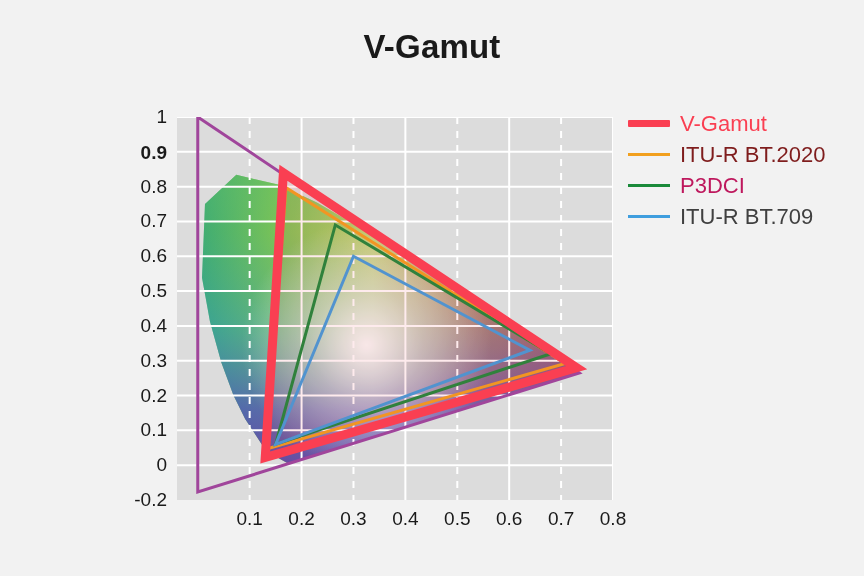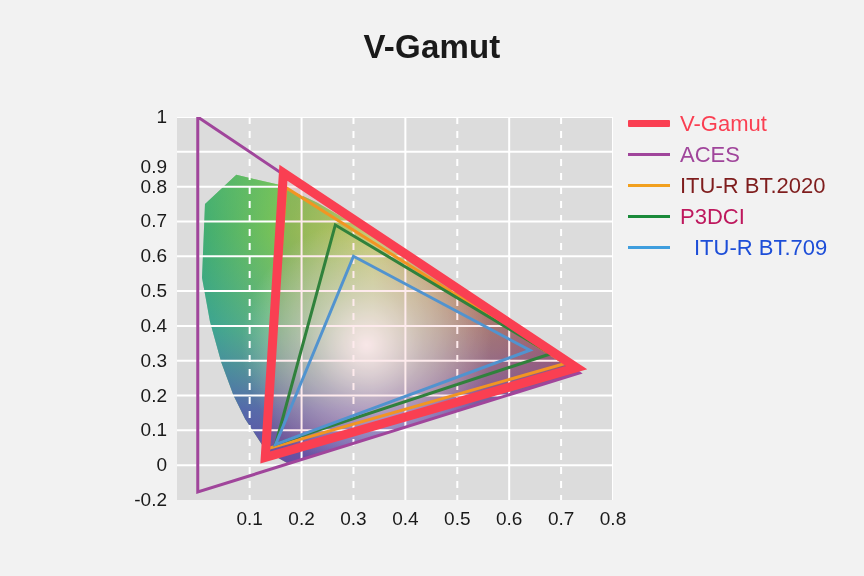--- a/index.html
+++ b/index.html
@@ -115,21 +115,21 @@
       <div class="ytick-label" style="top: 383px;">-0.2</div>
       <div class="ytick-label" style="top: 348.182px;">0</div>
       <div class="ytick-label" style="top: 313.364px;">0.1</div>
       <div class="ytick-label" style="top: 278.545px;">0.2</div>
       <div class="ytick-label" style="top: 243.727px;">0.3</div>
       <div class="ytick-label" style="top: 208.909px;">0.4</div>
       <div class="ytick-label" style="top: 174.091px;">0.5</div>
       <div class="ytick-label" style="top: 139.273px;">0.6</div>
       <div class="ytick-label" style="top: 104.455px;">0.7</div>
       <div class="ytick-label" style="top: 69.6364px;">0.8</div>
-      <div class="ytick-label" style="top: 50px;">0.9</div>
+      <div class="ytick-label" style="top: 36px; font-weight: bold;">0.9</div>
       <div class="ytick-label" style="top: 0px;">1</div>
     </div>
 
   <div class="plot-wrap">
     <div class="plot-bg"></div>
     <svg class="svg-layer" id="plot-svg" width="436" height="383" viewBox="0 0 436 383">
         <defs>
           <clipPath id="locus-clip">
             <polygon points="111.12809523809524,346.4409090909091 95.50476190476189,337.8408181818182 85.17571428571428,328.0569090909091 68.15095238095238,301.9780909090909 56.42047619047618,278.3017272727273 44.32666666666666,245.46818181818182 32.95952380952381,204.48718181818182 25.018095238095235,160.7207272727273 27.976666666666667,86.97581818181823 59.32714285714285,57.86781818181822 101.05857142857143,67.582090909091 139.93523809523808,85.54827272727277 177.30666666666662,107.13554545454548 214.4185714285714,130.74227272727276 251.27095238095234,155.0453636363637 286.77380952380946,178.75654545454546 319.3180952380952,200.48309090909092 346.2047619047619,218.4840909090909 366.34380952380945,231.8890909090909 379.68333333333334,240.83736363636365 388.19571428571425,246.5127272727273 402.1061904761905,255.80918181818186"></polygon>
           </clipPath>
@@ -207,30 +207,26 @@
       <div class="xtick-label" style="left: 384.095px;">0.7</div>
       <div class="xtick-label" style="left: 436px;">0.8</div>
     </div>
 
   <div class="legend">
       <div class="legend-row">
         <span class="legend-swatch thick" style="background: rgb(250, 63, 82);"></span>
         <span class="legend-label" style="color: rgb(250, 63, 82);">V-Gamut</span>
       </div>
       <div class="legend-row">
-        <span class="legend-swatch" style="background: rgb(160, 69, 155);"></span>
-        <span class="legend-label" style="color: rgb(160, 69, 155);">ACES</span>
-      </div>
-      <div class="legend-row">
         <span class="legend-swatch" style="background: rgb(242, 160, 30);"></span>
         <span class="legend-label" style="color: #7f1d1d;">ITU-R BT.2020</span>
       </div>
       <div class="legend-row">
         <span class="legend-swatch" style="background: rgb(26, 138, 58);"></span>
         <span class="legend-label" style="color: #be185d;">P3DCI</span>
       </div>
       <div class="legend-row">
         <span class="legend-swatch" style="background: rgb(63, 158, 222);"></span>
-        <span class="legend-label" style="color: #1d4ed8; margin-left: 14px;">ITU-R BT.709</span>
+        <span class="legend-label" style="color: #404040;">ITU-R BT.709</span>
       </div>
     </div>
 
 </div>
 
 </body></html>

